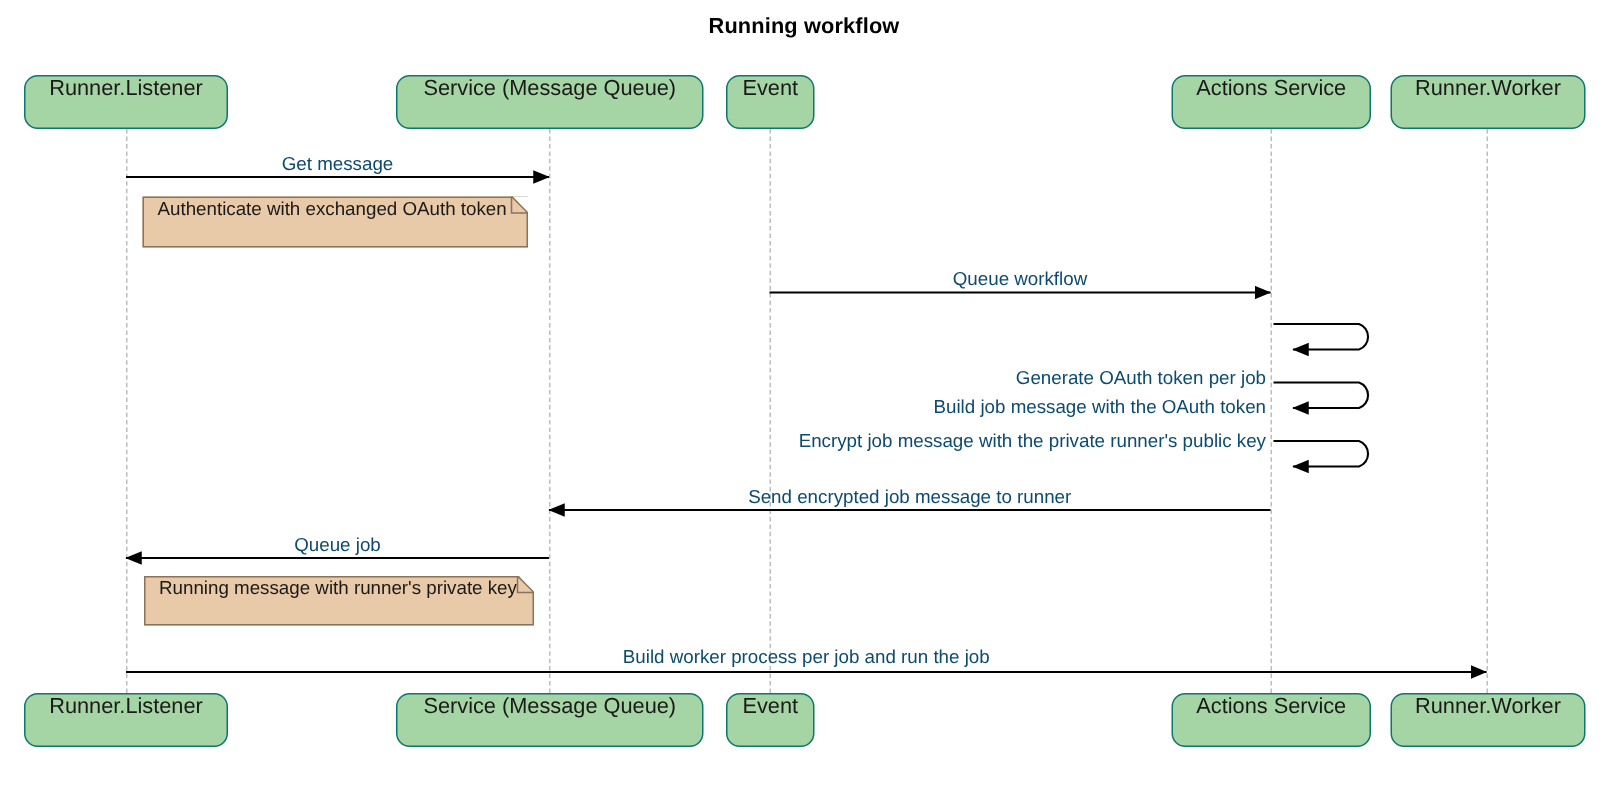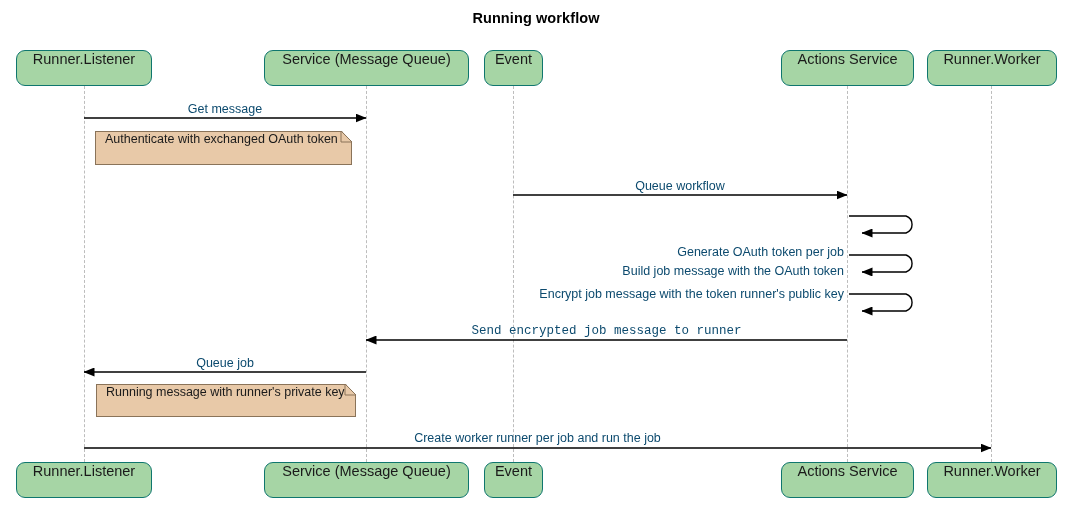--- a/index.html
+++ b/index.html
@@ -159,27 +159,27 @@
   </svg>
 
   <div class="msg-label" style="left:84px; top:102px; width:282px;">Get message</div>
 
   <div class="msg-label" style="left:513px; top:179px; width:334px;">Queue workflow</div>
 
   <div class="msg-label" style="left:544px; top:209px; width:300px; text-align:right;margin-top:36px;">Generate OAuth token per job</div>
 
   <div class="msg-label" style="left:504px; top:248px; width:340px; text-align:right;margin-top:16px;">Build job message with the OAuth token</div>
 
-  <div class="msg-label" style="left:444px; top:287px; width:400px; text-align:right;">Encrypt job message with the token runner's public key</div>
+  <div class="msg-label" style="left:444px; top:287px; width:400px; text-align:right;">Encrypt job message with the private runner's public key</div>
 
-  <div class="msg-label" style="left:366px; top:324px; width:481px;font-family:Liberation Mono, monospace;">Send encrypted job message to runner</div>
+  <div class="msg-label" style="left:366px; top:324px; width:481px;">Send encrypted job message to runner</div>
 
   <div class="msg-label" style="left:84px; top:356px; width:282px;">Queue job</div>
 
-  <div class="msg-label" style="left:84px; top:431px; width:907px;">Create worker runner per job and run the job</div>
+  <div class="msg-label" style="left:84px; top:431px; width:907px;">Build worker process per job and run the job</div>
 
   <div class="note-box" style="left:95px; top:131px; width:257px; height:34px;">
     <span>Authenticate with exchanged OAuth token</span>
     <svg class="note-fold-line" viewBox="0 0 15 15">
       <path d="M4,-1 L15,-1 L15,11 z" fill="#ffffff" stroke="none"></path>
       <path d="M4,0 L4,11 L15,11" fill="none" stroke="#8a7359" stroke-width="1"></path>
       <path d="M4,0 L15,11" fill="none" stroke="#8a7359" stroke-width="1"></path>
     </svg>
   </div>
 

